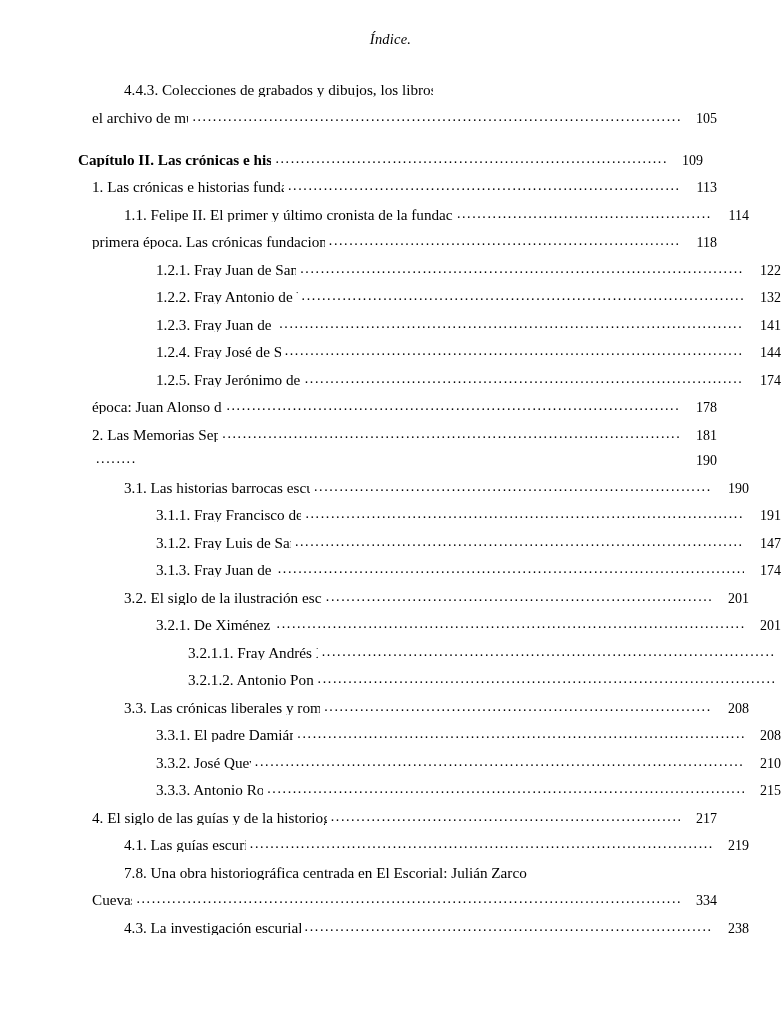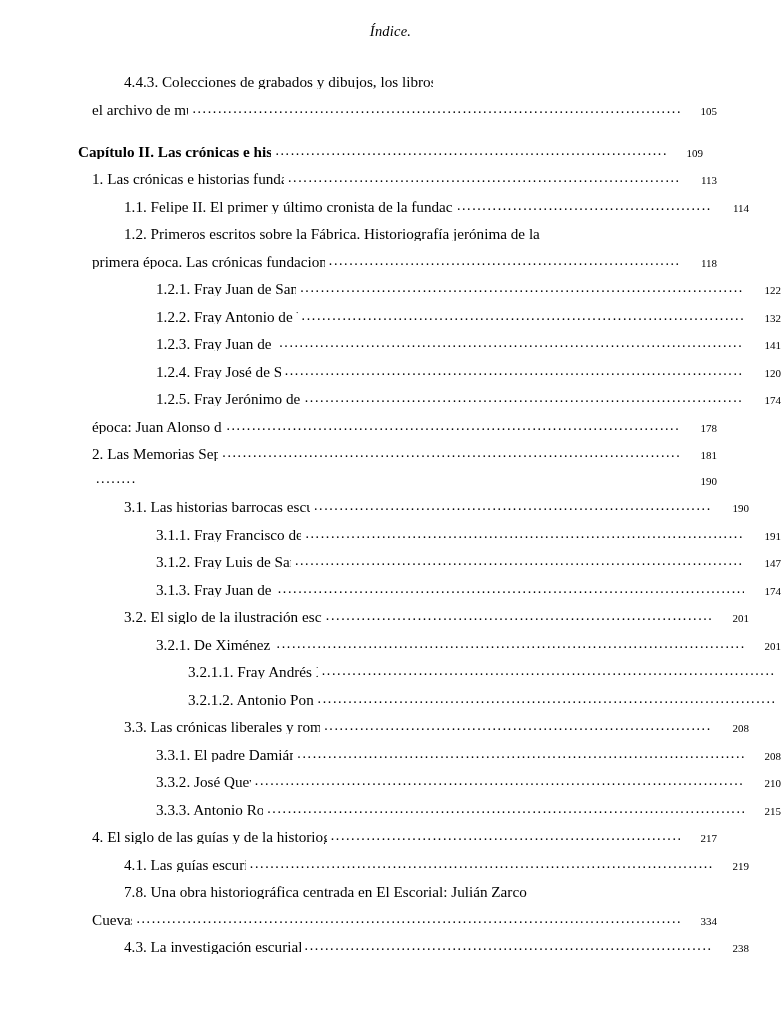--- a/index.html
+++ b/index.html
@@ -12,21 +12,21 @@
     height: 1023px;
     font-family: "Liberation Serif", "DejaVu Serif", serif;
     color: #000000;
     position: relative;
     overflow: hidden;
   }
   .page {
     width: 781px;
     height: 793px;
     box-sizing: border-box;
-    padding: 23px 78px 0 78px;
+    padding: 31px 78px 0 78px;
     position: relative;
   }
   .header {
     text-align: center;
     font-style: italic;
     font-size: 14.5px;
     margin-bottom: 34px;
     letter-spacing: 0.2px;
   }
   .toc {
@@ -52,21 +52,21 @@
     position: relative;
     bottom: 2px;
     letter-spacing: 1.6px;
     font-size: 14px;
     color: #000;
   }
   .entry .page-num {
     flex: 0 0 auto;
     width: 34px;
     text-align: right;
-    font-size: 11px;
+    font-size: 14px;
   }
   .entry.noleader .leader { visibility: hidden; }
   .entry.bold .label { font-weight: bold; }
 
   
   .ind0  { padding-left: 0px; }
   .ind1  { padding-left: 14px; }
   .ind2  { padding-left: 46px; }
   .ind3  { padding-left: 78px; }
   .ind4  { padding-left: 110px; }
@@ -106,25 +106,20 @@
       <span class="leader">................................................................................................................................</span>
       <span class="page-num">113</span>
     </div>
 
     <div class="entry ind2">
       <span class="label">1.1. Felipe II. El primer y último cronista de la fundación del Monasterio.</span>
       <span class="leader">....................................................................</span>
       <span class="page-num">114</span>
     </div>
 
-    <div class="entry ind2 noleader">
-      <span class="label">1.2. Primeros escritos sobre la Fábrica. Historiografía jerónima de la</span>
-      <span class="leader">....................</span>
-      <span class="page-num"></span>
-    </div>
 
     <div class="entry ind-cont1">
       <span class="label">primera época. Las crónicas fundacionales escurialenses del siglo XVI.</span>
       <span class="leader">................................................................................................................................</span>
       <span class="page-num">118</span>
     </div>
 
     <div class="entry ind3">
       <span class="label">1.2.1. Fray Juan de San Jerónimo.</span>
       <span class="leader">................................................................................................................................</span>
@@ -139,21 +134,21 @@
 
     <div class="entry ind3">
       <span class="label">1.2.3. Fray Juan de la Cruz.</span>
       <span class="leader">................................................................................................................................</span>
       <span class="page-num">141</span>
     </div>
 
     <div class="entry ind3">
       <span class="label">1.2.4. Fray José de Sigüenza.</span>
       <span class="leader">................................................................................................................................</span>
-      <span class="page-num">120</span>
+      <span class="page-num">144</span>
     </div>
 
     <div class="entry ind3">
       <span class="label">1.2.5. Fray Jerónimo de Sepúlveda.</span>
       <span class="leader">................................................................................................................................</span>
       <span class="page-num">174</span>
     </div>
 
 
     <div class="entry ind-cont1">

